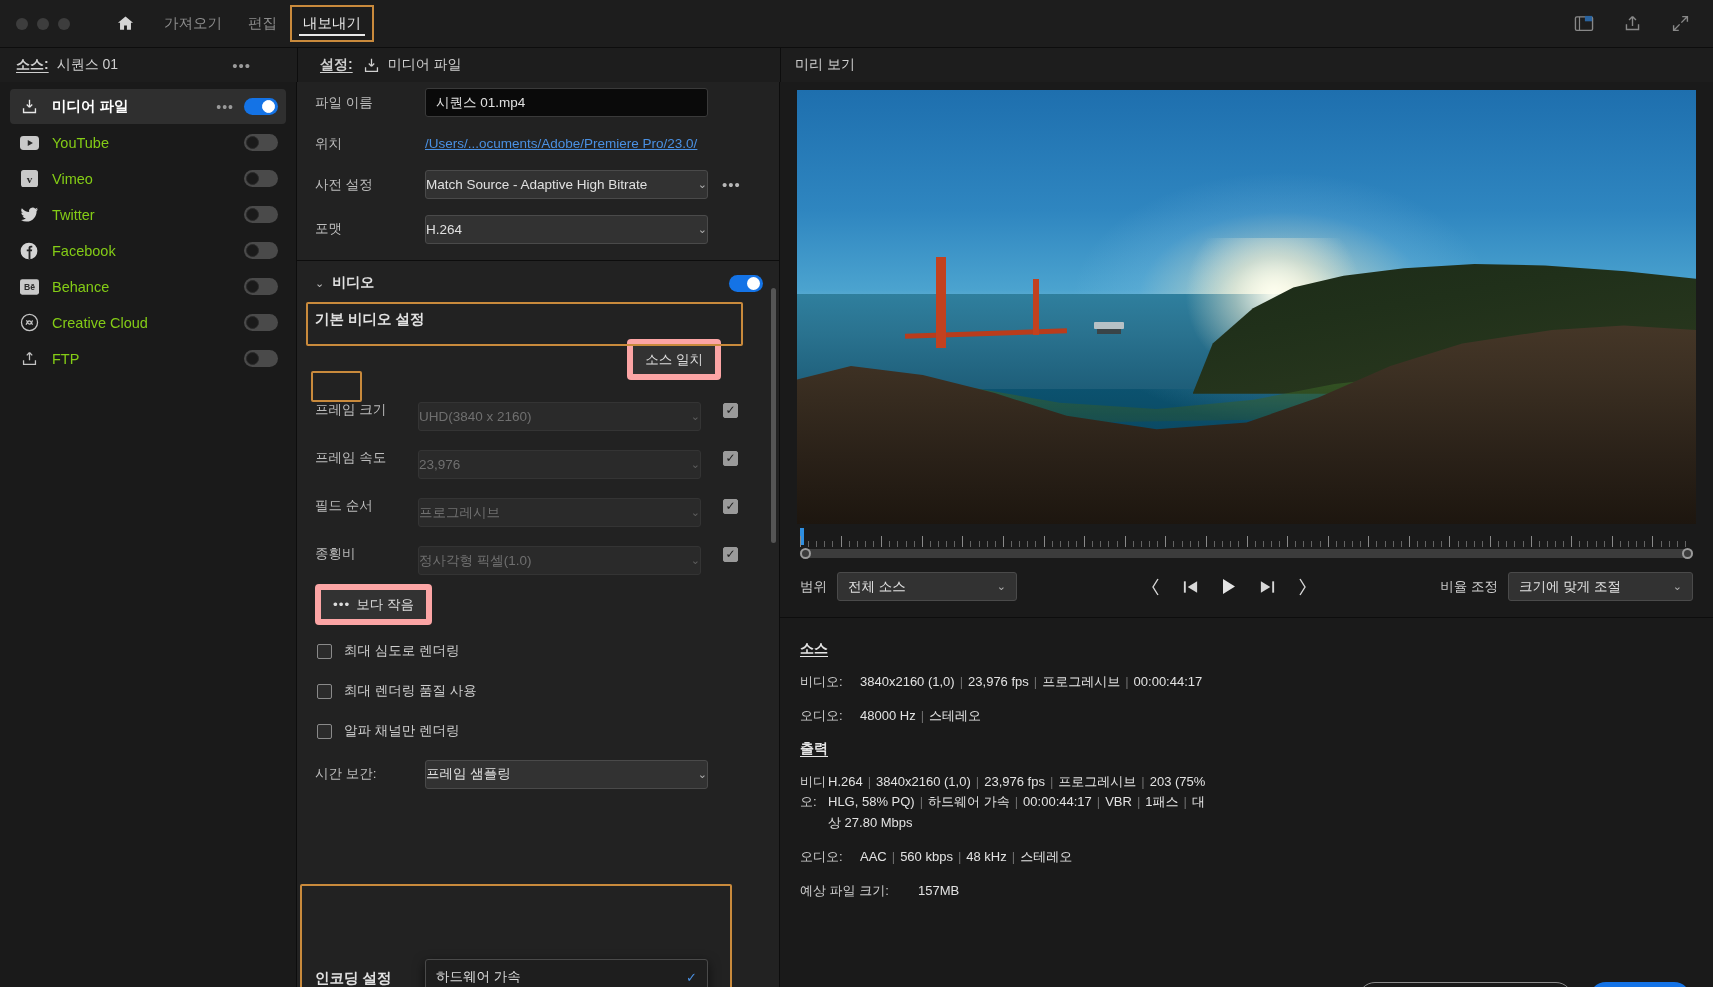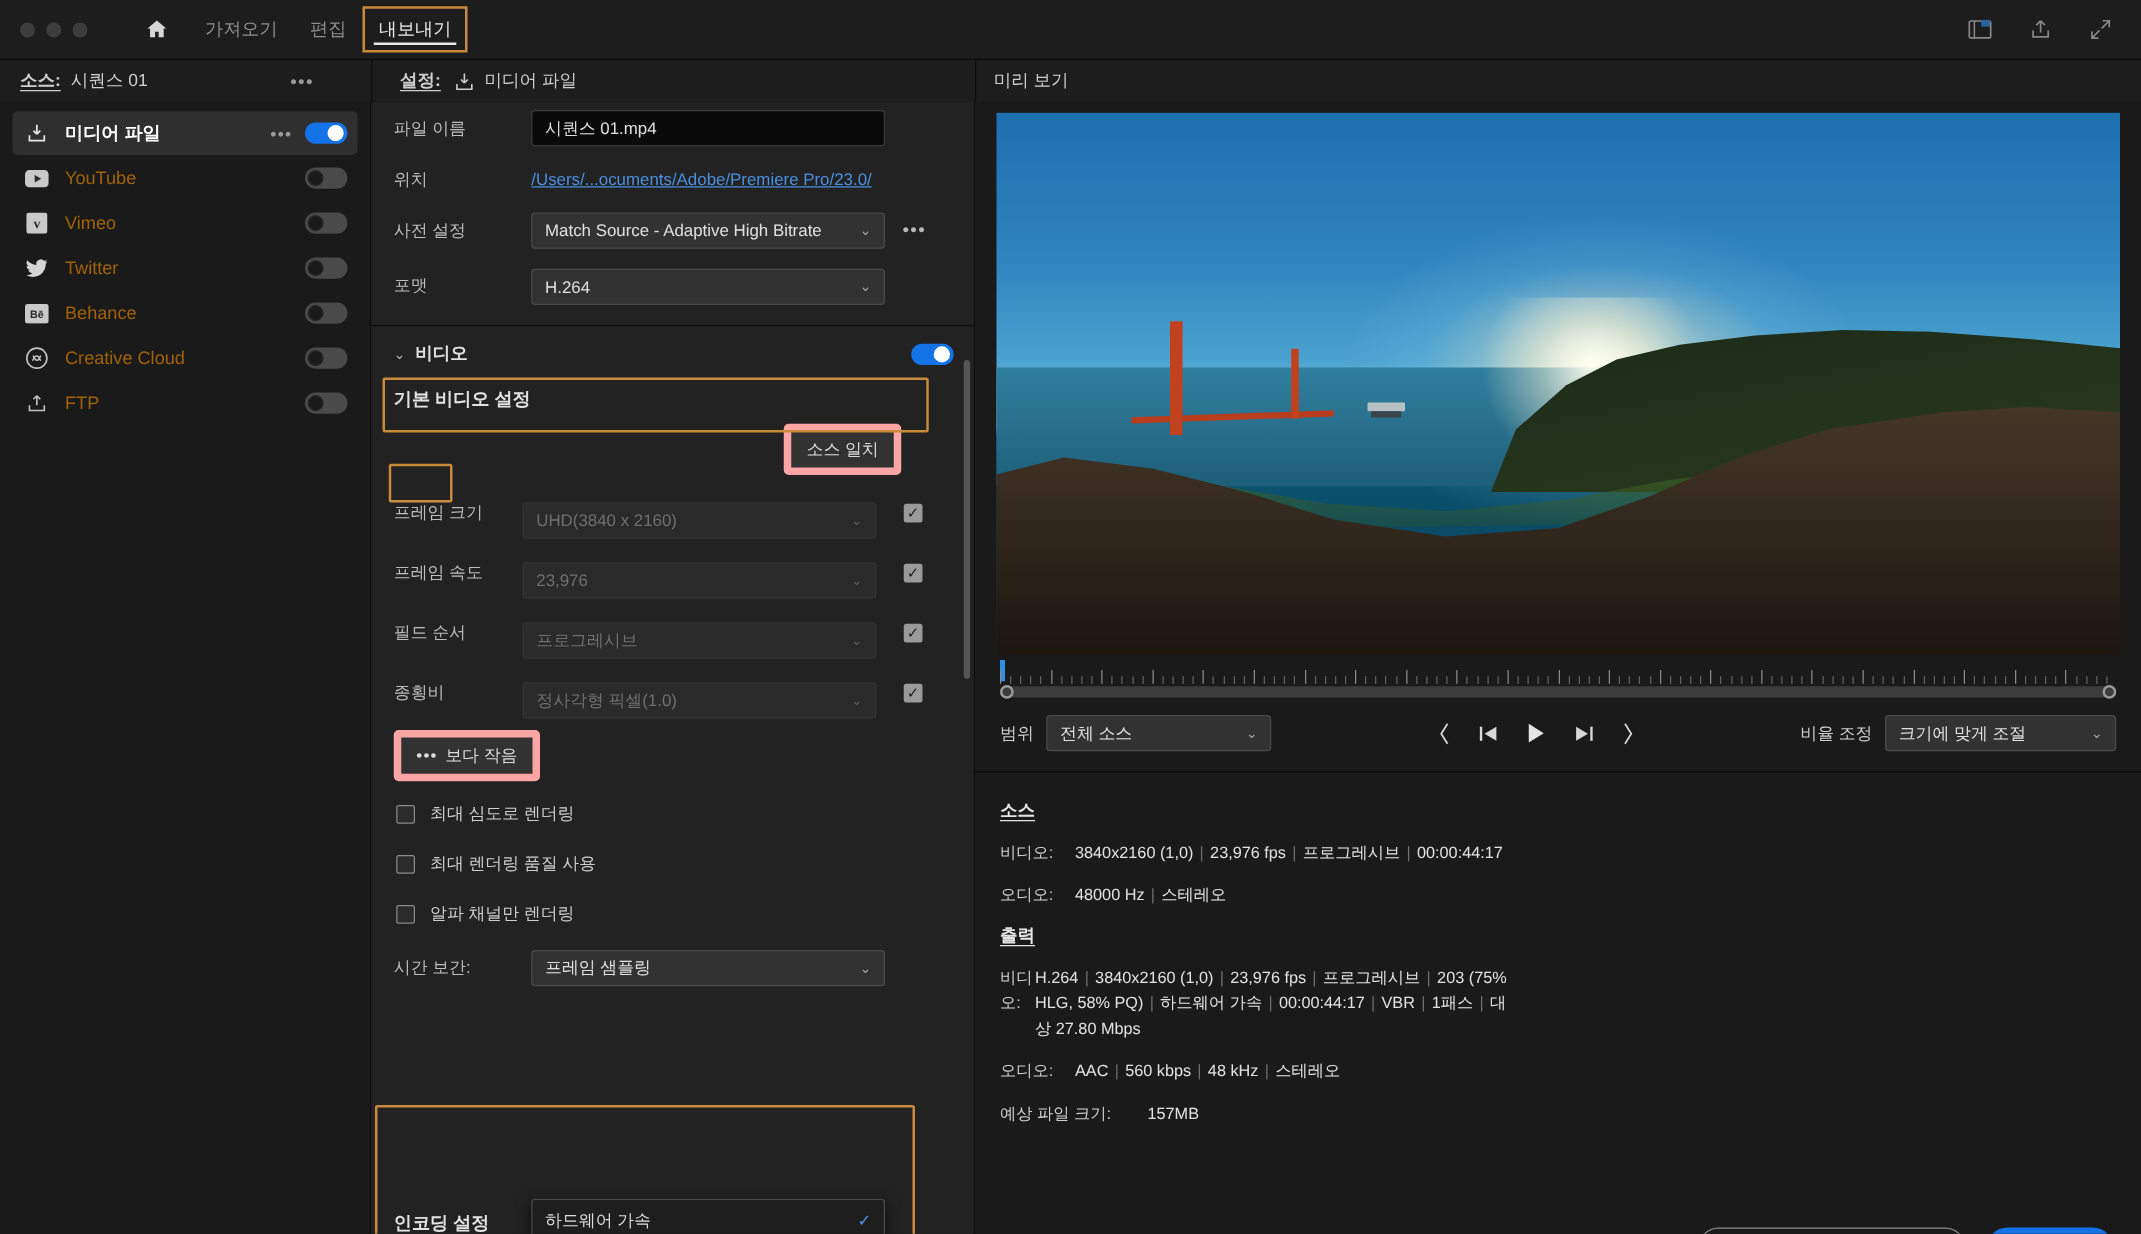--- a/index.html
+++ b/index.html
@@ -48,21 +48,21 @@
   .main{ display:flex; height:952px; }
 
   
   .sidebar{ width:297px; background:#1a1a1a; padding-top:6px; border-right:1px solid #0d0d0d;}
   .side-item{
     display:flex;align-items:center; height:35px; margin:1px 10px; padding:0 8px; border-radius:4px;
     position:relative;
   }
   .side-item.sel{ background:#2f2f2f; }
   .side-ico{ width:22px;height:22px;display:flex;align-items:center;justify-content:center; margin-right:12px;}
-  .side-lbl{ font-size:14.5px; color:#a16207;}
+  .side-lbl{ font-size:14.5px; color:#84cc16;}
   .side-item.sel .side-lbl{ color:#fff; font-weight:bold;}
   .side-dots{ margin-left:auto; margin-right:10px; color:#9a9a9a; letter-spacing:1px; font-size:14px;}
   .toggle{
     width:34px;height:17px;border-radius:9px;background:#4a4a4a;position:relative;flex:0 0 auto;
     margin-left:auto;
   }
   .side-item.sel .toggle{ background:#1473e6; margin-left:0;}
   .toggle i{
     position:absolute; top:2px; left:2px; width:13px;height:13px;border-radius:50%;
     background:#1a1a1a; border:1px solid #2a2a2a; display:block;
@@ -73,21 +73,21 @@
   .settings{ width:483px; background:#222; position:relative; overflow:hidden; border-right:1px solid #0d0d0d;}
   .row{ display:flex; align-items:center; height:41px; padding-left:18px;}
   .rlabel{ width:110px; color:#bdbdbd; font-size:13.5px; flex:0 0 110px;}
   .field{
     height:29px; background:#0a0a0a; border:1px solid #3a3a3a; border-radius:3px;
     display:flex;align-items:center; padding:0 10px; color:#e0e0e0; font-size:13.5px; width:283px;
   }
   .link{ color:#4a90e2; text-decoration:underline; font-size:13.5px;}
   .select{
     height:29px; background:#323232; border:1px solid #4a4a4a; border-radius:3px;
-    display:flex;align-items:center; padding:0 10px; color:#e0e0e0; font-size:13.5px; width:283px;
+    display:flex;align-items:center; padding:0 0; color:#e0e0e0; font-size:13.5px; width:283px;
     justify-content:space-between;
   }
   .select.dim{ background:#2a2a2a; border-color:#343434; color:#6f6f6f;margin-top:13px;}
   .chev{ color:#b0b0b0; font-size:11px; }
   .select.dim .chev{ color:#5e5e5e;}
   .ellipsis-btn{ margin-left:14px; color:#b7b7b7; letter-spacing:1px; font-size:15px;}
 
   .box-hl{ position:absolute; border:2px solid #c98a3c; border-radius:2px; pointer-events:none;}
 
   .divider{ height:1px; background:#0d0d0d; margin:7px 0;}
@@ -333,20 +333,32 @@
         <svg width="19" height="17" viewBox="0 0 22 20">
             <path fill="#d4d4d4" d="M21 3.8c-.75.34-1.55.56-2.4.66a4.2 4.2 0 0 0 1.84-2.32c-.81.48-1.7.83-2.66 1.02A4.18 4.18 0 0 0 10.6 6.97 11.87 11.87 0 0 1 2 2.6a4.18 4.18 0 0 0 1.29 5.58 4.14 4.14 0 0 1-1.9-.52v.05a4.18 4.18 0 0 0 3.36 4.1c-.62.17-1.27.2-1.89.07a4.19 4.19 0 0 0 3.9 2.9A8.4 8.4 0 0 1 1 16.5a11.84 11.84 0 0 0 6.42 1.88c7.7 0 11.92-6.38 11.92-11.92l-.01-.54A8.5 8.5 0 0 0 21 3.8z"></path>
           </svg>
       </span>
       <span class="side-lbl">Twitter</span>
       <span class="toggle">
           <i></i>
         </span>
     </div>
 
+    <div class="side-item">
+      <span class="side-ico">
+        <svg width="18" height="18" viewBox="0 0 20 20">
+            <circle cx="10" cy="10" r="9.3" fill="#d4d4d4"></circle>
+            <path d="M11.6 10.3h1.7l.25-2h-1.95v-1.3c0-.6.17-1 1-1h1.05V4.2a14 14 0 0 0-1.55-.08c-1.53 0-2.58.94-2.58 2.66V8.3H7.5v2h2.02V19h2.08z" fill="#232323"></path>
+          </svg>
+      </span>
+      <span class="side-lbl">Facebook</span>
+      <span class="toggle">
+          <i></i>
+        </span>
+    </div>
 
     <div class="side-item">
       <span class="side-ico">
         <svg width="19" height="16" viewBox="0 0 22 18">
             <rect x="0" y="0" width="22" height="18" rx="2.5" fill="#c9c9c9"></rect>
             <text x="11" y="13" font-size="10" font-weight="bold" text-anchor="middle" fill="#2a2a2a" font-family="Liberation Sans, sans-serif">Bē</text>
           </svg>
       </span>
       <span class="side-lbl">Behance</span>
       <span class="toggle">

